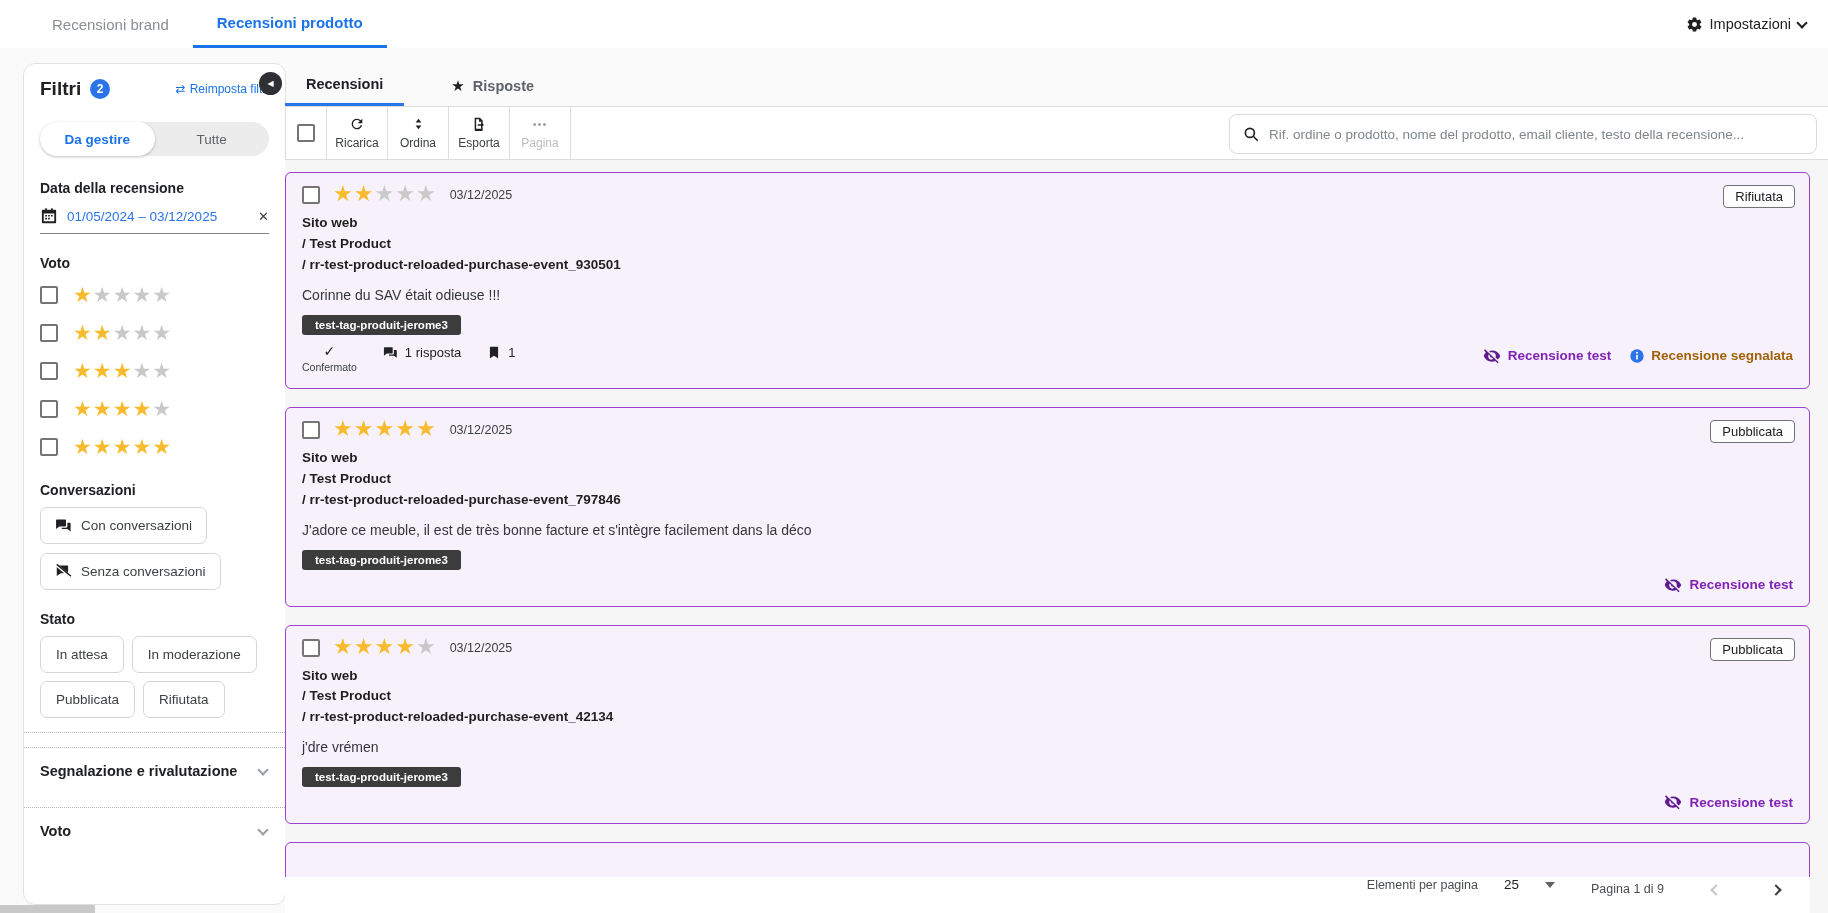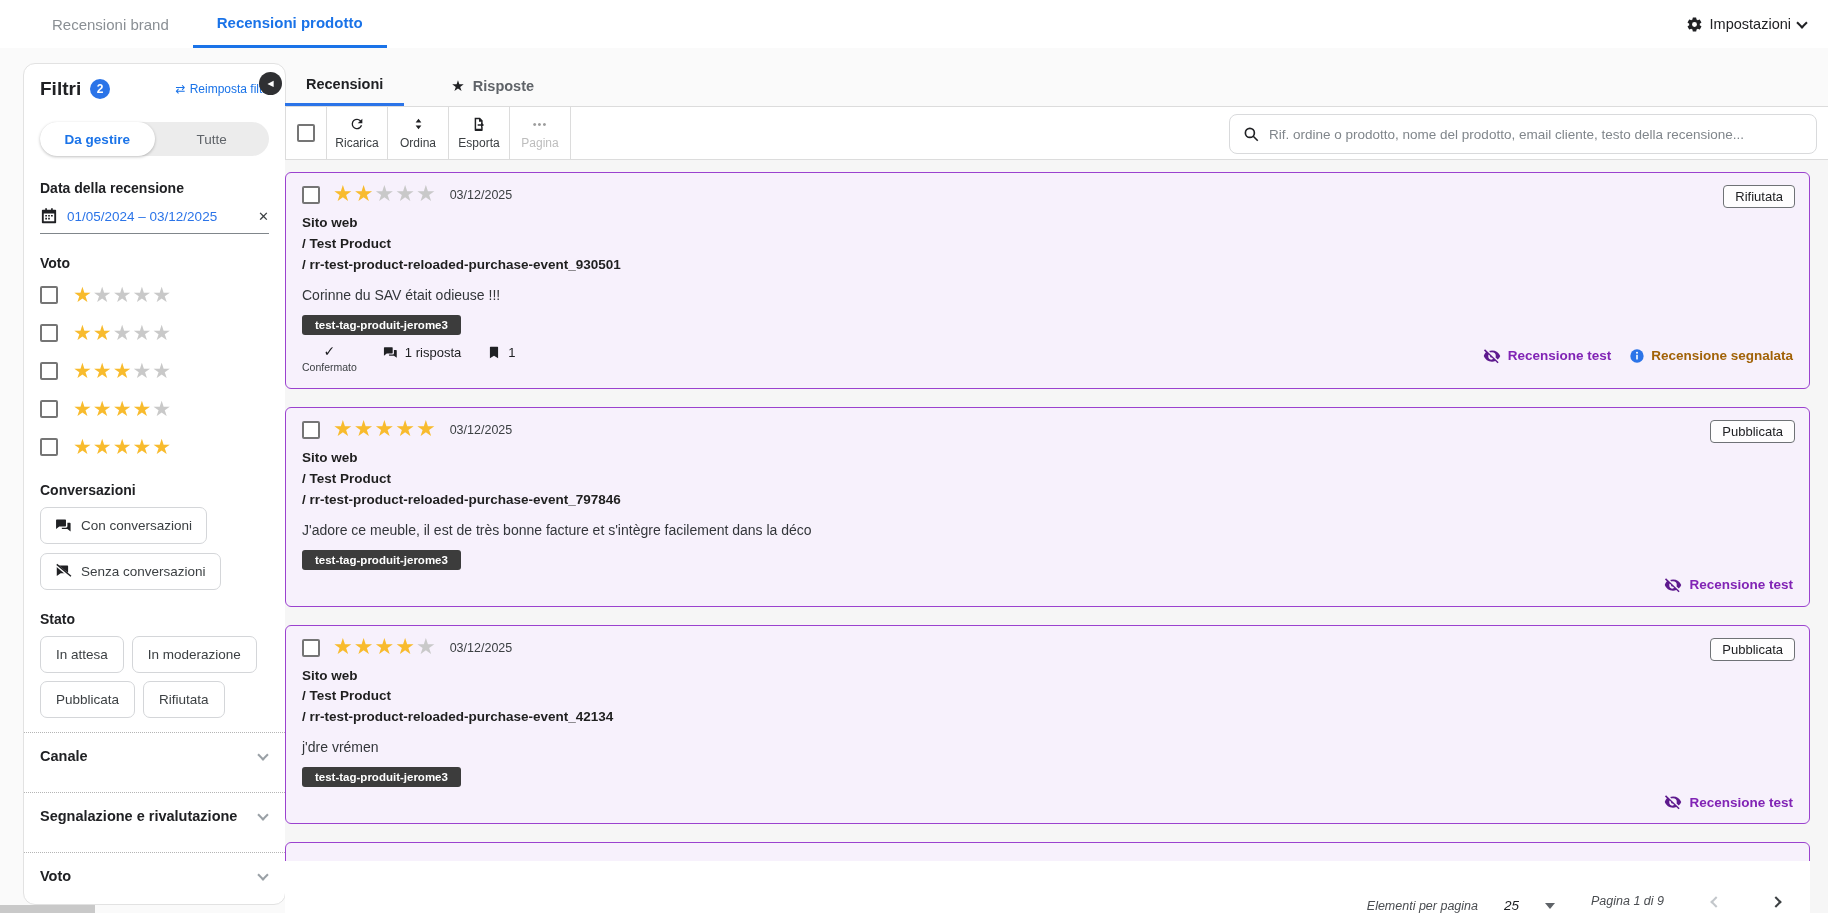--- a/index.html
+++ b/index.html
@@ -91,22 +91,22 @@
   .confirmed { display:flex; flex-direction:column; align-items:center; }
   .confirmed .ck { font-size:14px; font-weight:700; line-height:1; }
   .confirmed .cl { font-size:10.5px; color:#3c4043; margin-top:3px; }
   .foot-item { display:flex; align-items:center; gap:7px; font-size:13px; color:#202124; margin-top:1px; }
   .links { position:absolute; right:0; top:3px; display:flex; align-items:center; gap:18px; }
   .plink { display:flex; align-items:center; gap:7px; font-size:13.5px; font-weight:700; color:#8124b5; cursor:pointer; }
   .blink { display:flex; align-items:center; gap:6px; font-size:13.5px; font-weight:700; color:#a16207; cursor:pointer; }
   .cfoot-simple { display:flex; justify-content:flex-end; margin-top:6px; }
   .card.partial { height:70px; margin-bottom:0; }
 
-  .pagbar { position:absolute; left:0; right:18px; bottom:0; height:52px; background:#fff; z-index:5;
-    display:flex; align-items:flex-end; justify-content:flex-end; gap:36px; padding-right:26px;font-style:italic; }
+  .pagbar { position:absolute; left:0; right:18px; bottom:0; height:36px; background:#fff; z-index:5;
+    display:flex; align-items:flex-start; justify-content:flex-end; gap:36px; padding-right:26px; }
   .pag-label { font-size:12.5px; color:#4a4d51; }
   .pag-size { display:flex; align-items:center; gap:26px; cursor:pointer; }
   .pag-size .val { font-size:13.5px; color:#202124; }
   .caret { width:0; height:0; border-left:5px solid transparent; border-right:5px solid transparent; border-top:6px solid #5f6368; }
   .pag-nav { display:flex; align-items:center; gap:44px; }
   .pchev { cursor:pointer; padding:4px; }
 
   .hscroll { position:absolute; left:0; bottom:0; width:95px; height:8px; background:#c9c9c9; z-index:20; }
   svg { display:block; }
 </style>
@@ -204,24 +204,20 @@
 
     <div class="flabel mt22">Stato</div>
     <div class="status-wrap">
       <span class="status-btn">In attesa</span>
       <span class="status-btn">In moderazione</span>
       <span class="status-btn">Pubblicata</span>
       <span class="status-btn">Rifiutata</span>
     </div>
 
     <div class="dotted"></div>
-    <div class="side-sec">
-      <span class="t">Canale</span>
-      <span class="chev down gray"></span>
-    </div>
     <div class="dotted"></div>
     <div class="side-sec">
       <span class="t">Segnalazione e rivalutazione</span>
       <span class="chev down gray"></span>
     </div>
     <div class="dotted"></div>
     <div class="side-sec">
       <span class="t">Voto</span>
       <span class="chev down gray"></span>
     </div>

